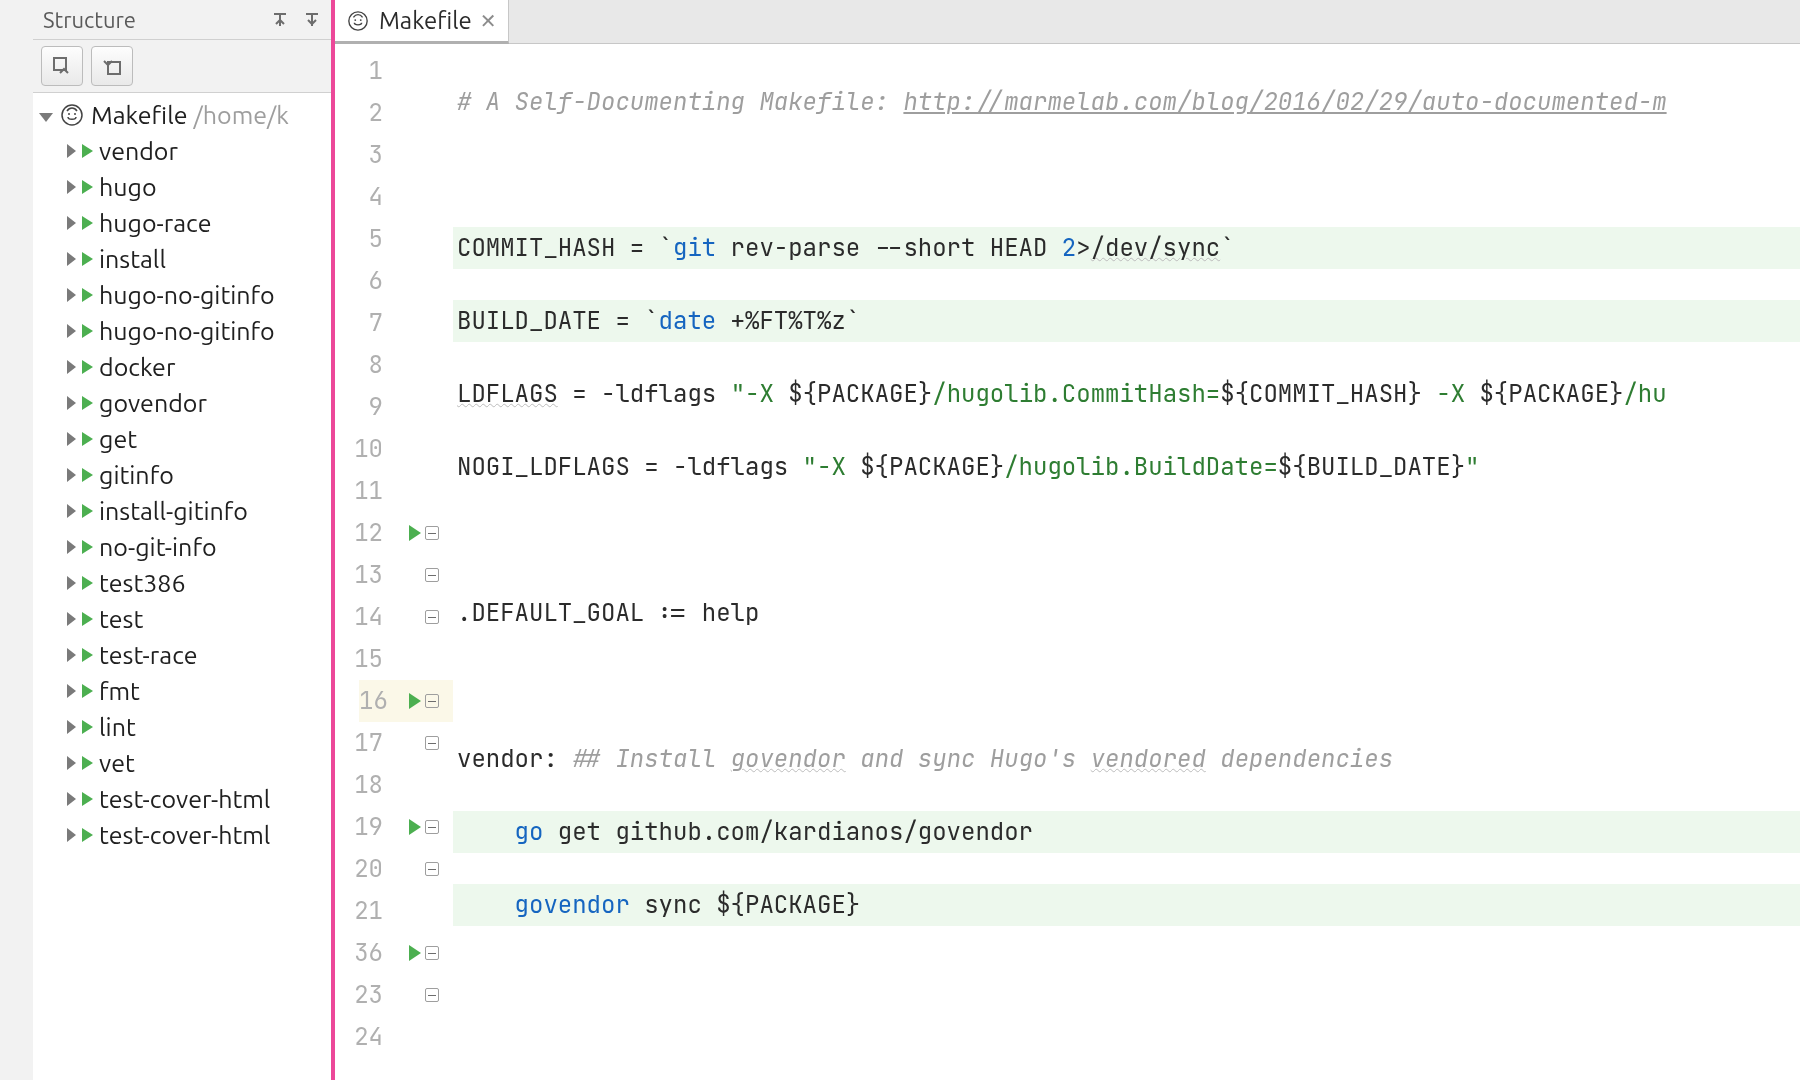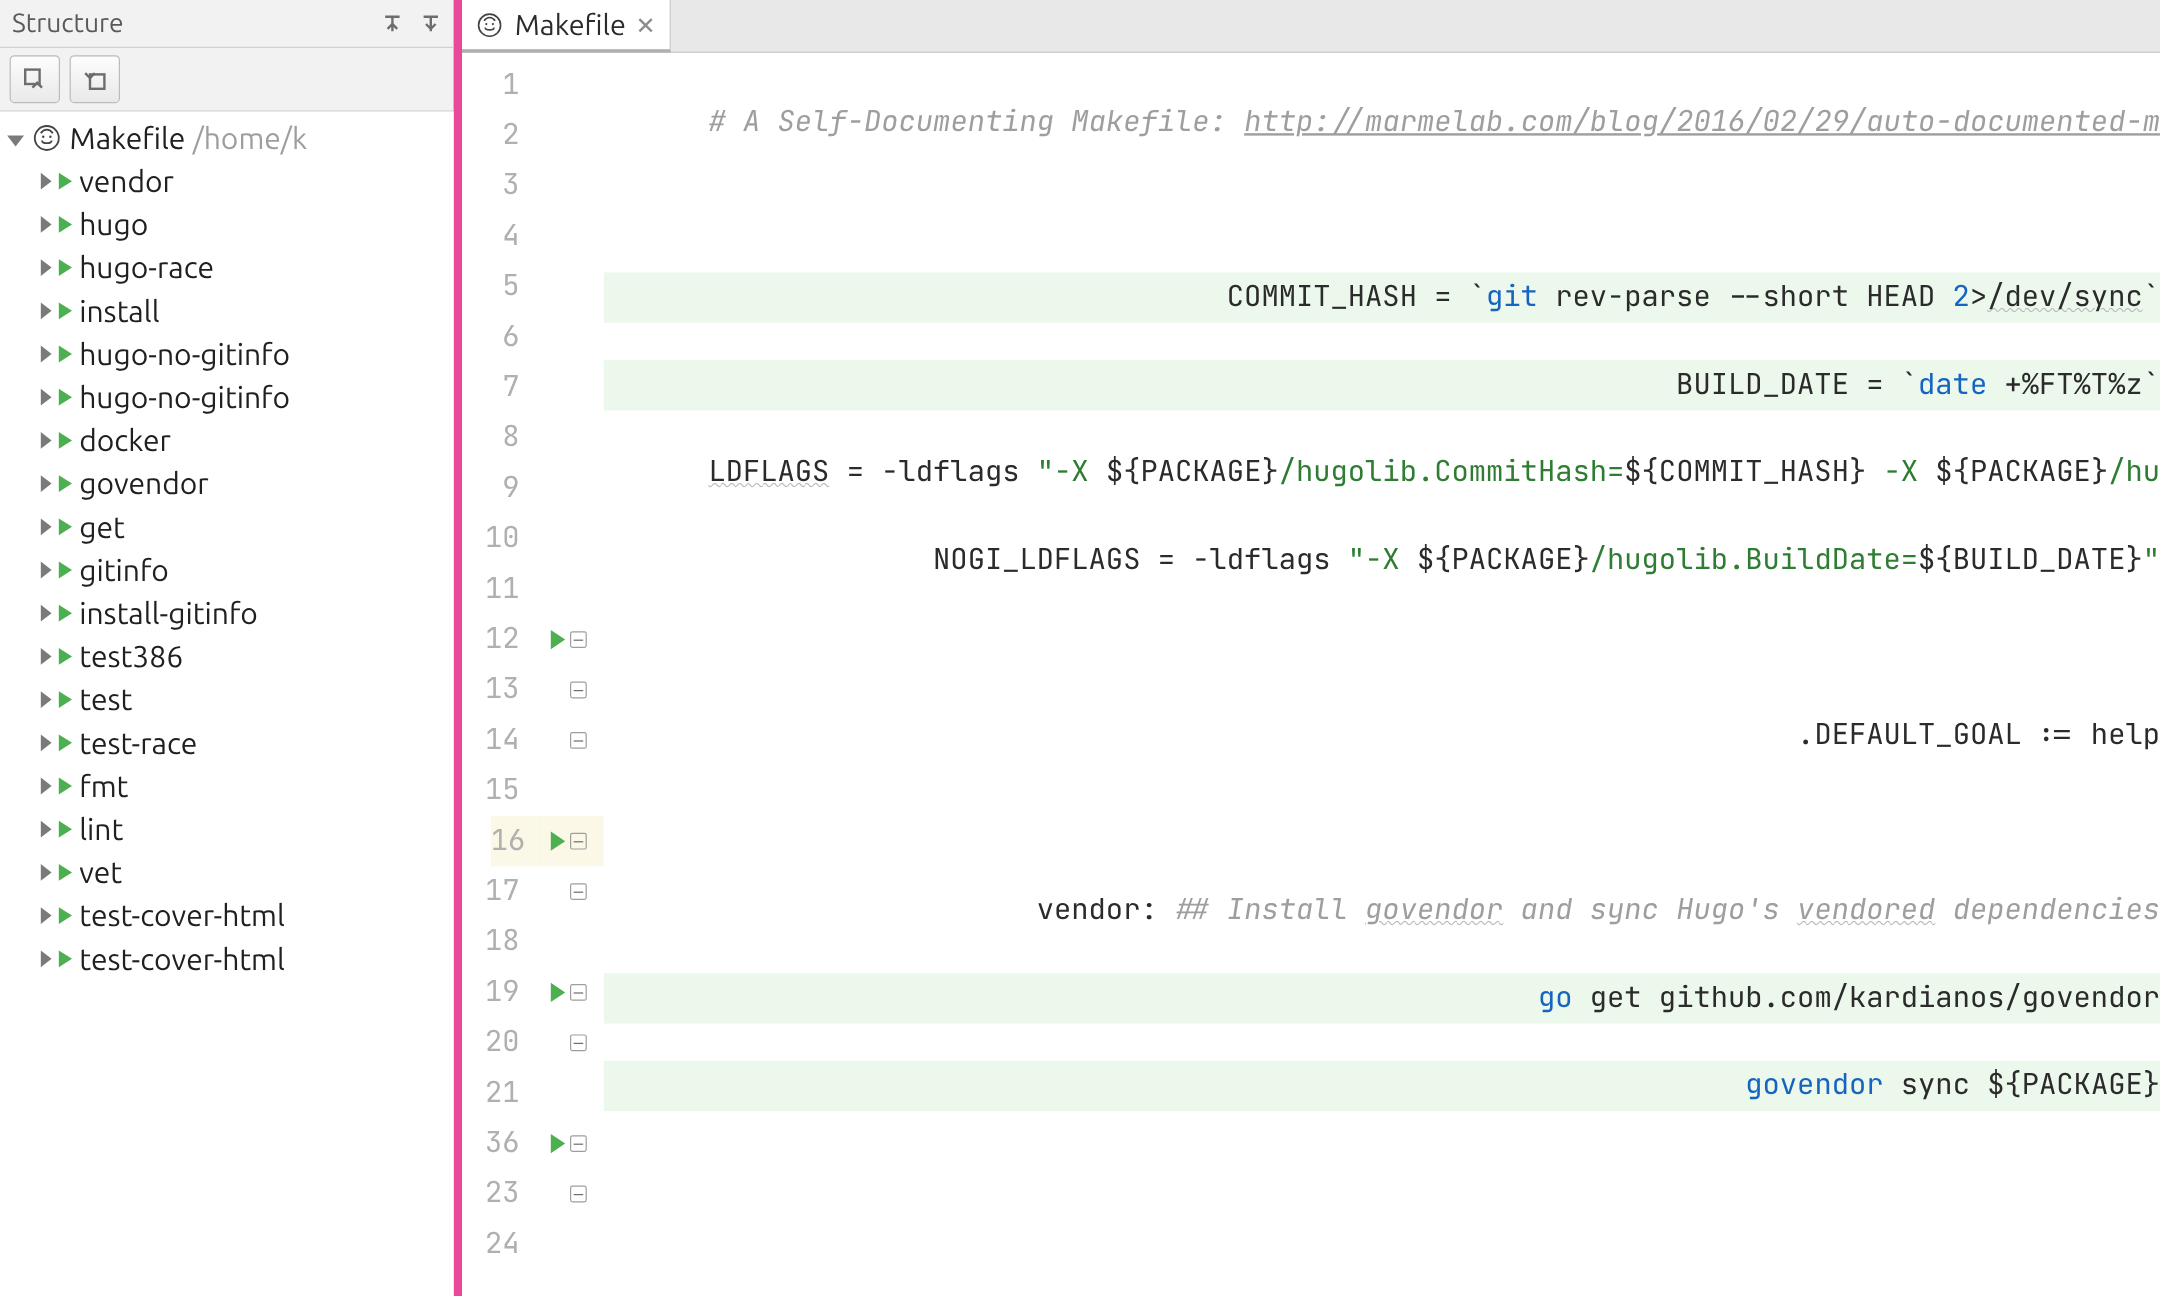--- a/index.html
+++ b/index.html
@@ -8,25 +8,26 @@
   font-size: 18px;
   color: #2b2b2b;
   background: #fff;
   width: 1800px;
   height: 1080px;
   overflow: hidden;
   display: flex;
 }
 
 .structure-panel {
-  width: 385px;
-  border-right: 7px solid #ec4899;
+  width: 335px;
+  border-right: 4px solid #ec4899;
   display: flex;
   flex-direction: column;
   background: #f2f2f2;
+  padding-left: 33px;
 }
 .structure-header {
   display: flex;
   align-items: center;
   justify-content: space-between;
   border-bottom: 1px solid #d0d0d0;
   padding: 4px 6px 4px 10px;
   min-height: 40px;
 }
 .structure-title { font-size: 22px; color: #5a5a5a; }
@@ -162,21 +163,20 @@
 .code {
   flex: 1;
   padding-top: 6px;
   white-space: pre;
   overflow: hidden;
 }
 .code-line {
   height: 42px;
   line-height: 42px;
   padding-left: 4px;
-  text-align: right;
 }
 .hl-greenish { background: linear-gradient(#edf8ed,#edf8ed); }
 .c-comment { color: #9e9e9e; font-style: italic; }
 .c-link { color: #9e9e9e; font-style: italic; text-decoration: underline; }
 .c-number { color: #1565c0; }
 .c-string { color: #2e7d32; }
 .c-target { color: #2b2b2b; }
 .c-cmd { color: #1565c0; }
 .c-highlight { background: #e0d4f7; }
 .c-phony { font-style: italic; }
@@ -288,20 +288,26 @@
           <span class="tree-indent"></span>
           <span class="expander"></span>
           <span class="target-arrow"></span>
           <span class="node-label">gitinfo</span>
         </div>
         <div class="tree-row">
           <span class="tree-indent"></span>
           <span class="expander"></span>
           <span class="target-arrow"></span>
           <span class="node-label">install-gitinfo</span>
+        </div>
+        <div class="tree-row">
+          <span class="tree-indent"></span>
+          <span class="expander"></span>
+          <span class="target-arrow"></span>
+          <span class="node-label">no-git-info</span>
         </div>
         <div class="tree-row">
           <span class="tree-indent"></span>
           <span class="expander"></span>
           <span class="target-arrow"></span>
           <span class="node-label">test386</span>
         </div>
         <div class="tree-row">
           <span class="tree-indent"></span>
           <span class="expander"></span>

